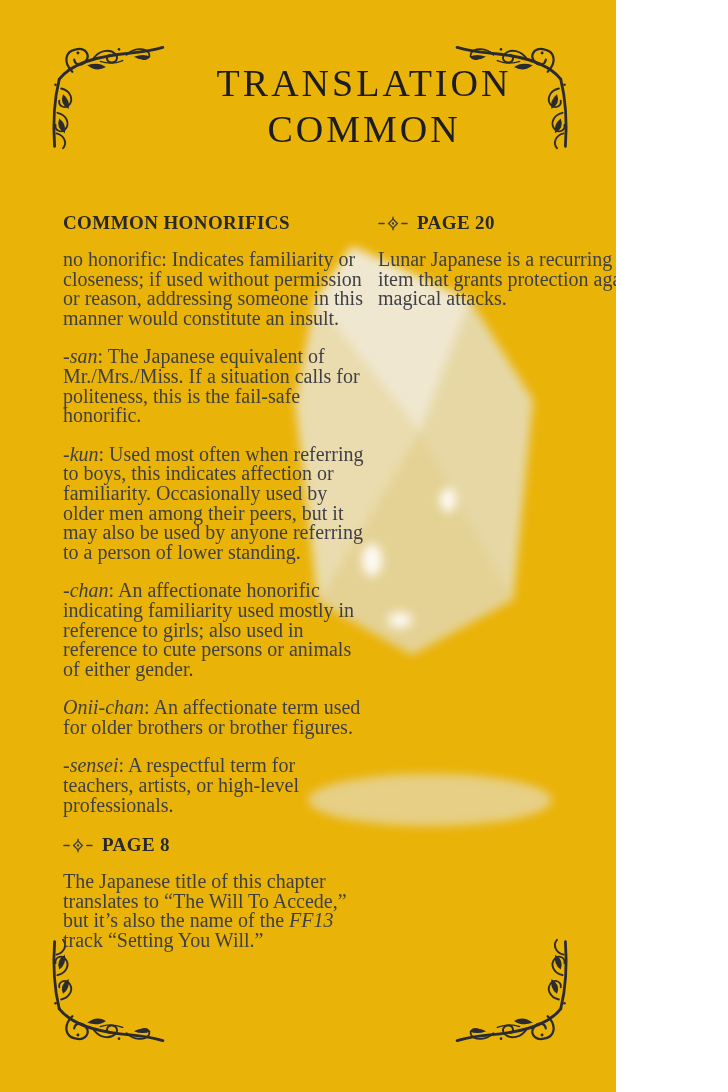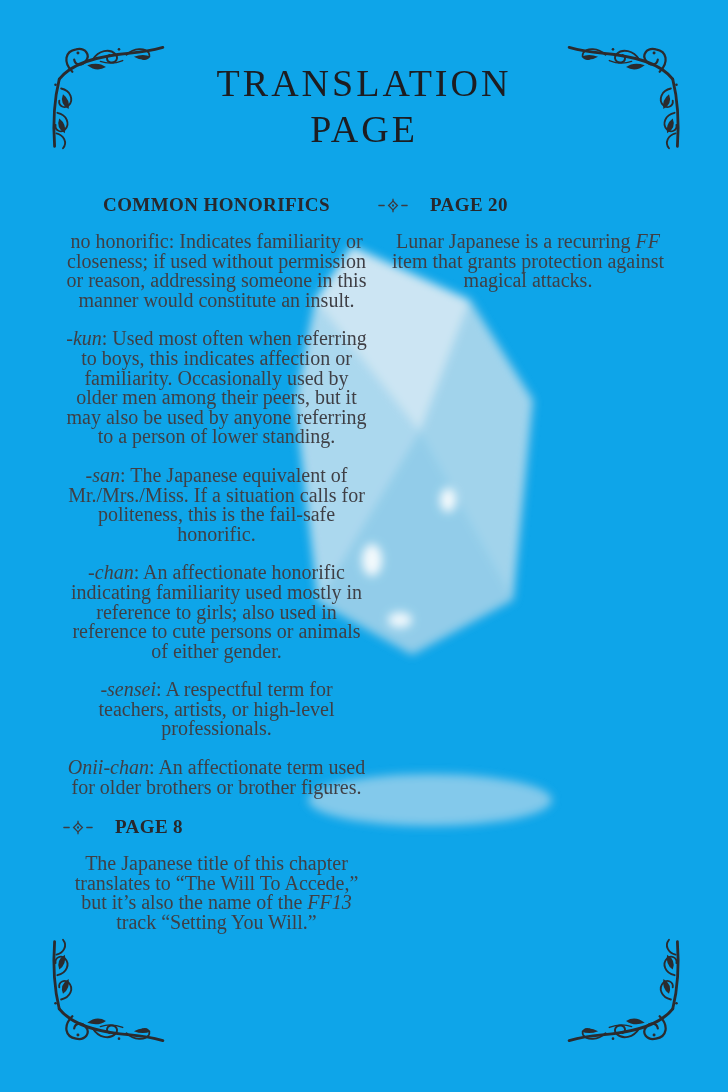--- a/index.html
+++ b/index.html
@@ -3,22 +3,22 @@
 <meta charset="utf-8">
 <style>
   html, body { margin: 0; padding: 0; }
   body {
     width: 728px; height: 1092px;
     background: #ffffff;
     font-family: "Liberation Serif", serif;
   }
   .page {
     position: relative;
-    width: 728px; height: 1092px;
-    background: #0ea5e9;
+    width: 616px; height: 1092px;
+    background: #eab308;
     overflow: hidden;
   }
 
   
   .watermark {
     position: absolute; left: 0; top: 0;
     width: 728px; height: 1092px;
     pointer-events: none;
   }
 
@@ -33,33 +33,33 @@
   .title {
     position: absolute; left: 0; top: 60px;
     width: 728px;
     text-align: center;
     font-size: 38px; line-height: 46px;
     letter-spacing: 3px;
     color: #1d1d21;
   }
 
   
-  .col { position: absolute; top: 194px; color: #3f3f45; text-align: center; }
+  .col { position: absolute; top: 212px; color: #3f3f45; }
   .col-left  { left: 63px;  width: 307px; }
   .col-right { left: 378px; width: 300px; }
 
   .section-heading {
     margin: 0 0 5px 0;
     font-size: 19px; line-height: 22px;
     font-weight: bold;
     letter-spacing: 0.4px;
     color: #28282d;
   }
   .page-heading {
-    display: flex; align-items: center; gap: 22px;
+    display: flex; align-items: center; gap: 9px;
     margin: 0 0 5px 0;
     font-size: 19px; line-height: 22px;
     font-weight: bold;
     letter-spacing: 0.4px;
     color: #28282d;
   }
   .page-heading .bullet { flex: 0 0 auto; display: block; }
 
   p.entry {
     margin: 16px 0 19px 0;
@@ -137,32 +137,32 @@
     </svg>
   <svg class="corner corner-bl" viewBox="0 0 130 120">
       <use href="#flourish"></use>
     </svg>
   <svg class="corner corner-br" viewBox="0 0 130 120">
       <use href="#flourish"></use>
     </svg>
 
   <div class="title">
     <div>TRANSLATION</div>
-    <div>PAGE</div>
+    <div>COMMON</div>
   </div>
 
   <div class="col col-left">
     <h2 class="section-heading">COMMON HONORIFICS</h2>
 
     <p class="entry"><span>no honorific: Indicates familiarity or closeness; if used without permission or reason, addressing someone in this manner would constitute an insult.</span></p>
+    <p class="entry"><em>-san</em><span>: The Japanese equivalent of Mr./Mrs./Miss. If a situation calls for politeness, this is the fail-safe honorific.</span></p>
     <p class="entry"><em>-kun</em><span>: Used most often when referring to boys, this indicates affection or familiarity. Occasionally used by older men among their peers, but it may also be used by anyone referring to a person of lower standing.</span></p>
-    <p class="entry"><em>-san</em><span>: The Japanese equivalent of Mr./Mrs./Miss. If a situation calls for politeness, this is the fail-safe honorific.</span></p>
     <p class="entry"><em>-chan</em><span>: An affectionate honorific indicating familiarity used mostly in reference to girls; also used in reference to cute persons or animals of either gender.</span></p>
+    <p class="entry"><em>Onii-chan</em><span>: An affectionate term used for older brothers or brother figures.</span></p>
     <p class="entry"><em>-sensei</em><span>: A respectful term for teachers, artists, or high-level professionals.</span></p>
-    <p class="entry"><em>Onii-chan</em><span>: An affectionate term used for older brothers or brother figures.</span></p>
 
     <h2 class="page-heading">
       <svg class="bullet" width="30" height="15" viewBox="0 0 34 16">
           <use href="#page-bullet"></use>
         </svg>
       <span>PAGE 8</span>
     </h2>
     <p class="entry"><span>The Japanese title of this chapter translates to “The Will To Accede,” but it’s also the name of the </span><em>FF13</em><span> track “Setting You Will.”</span></p>
   </div>
 

